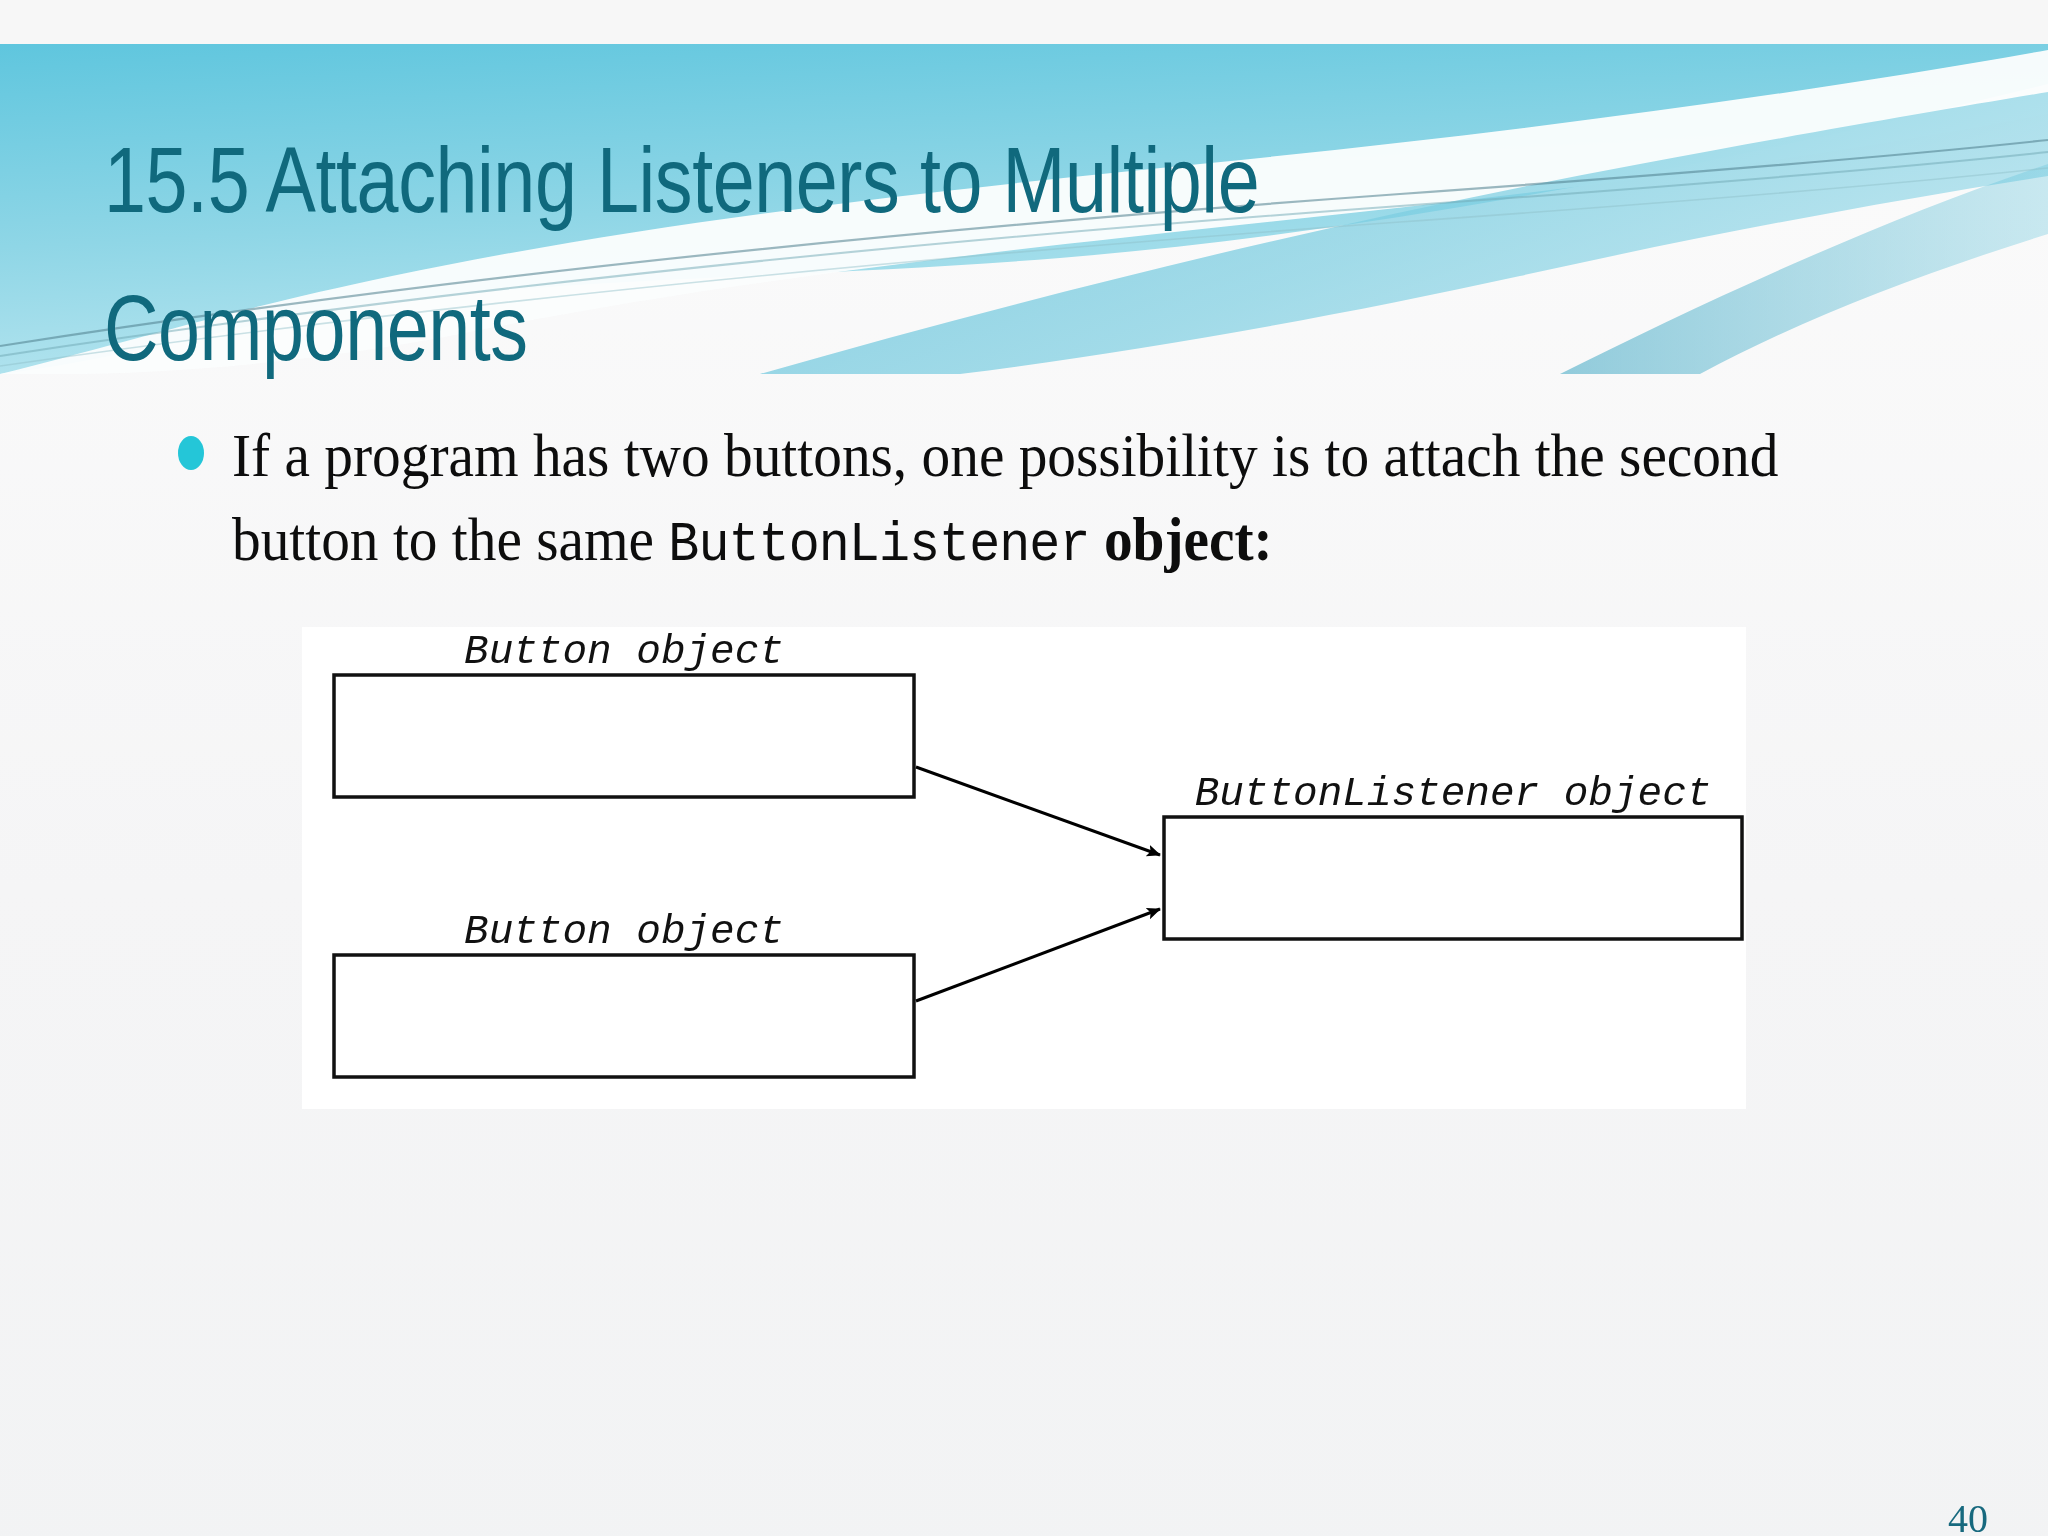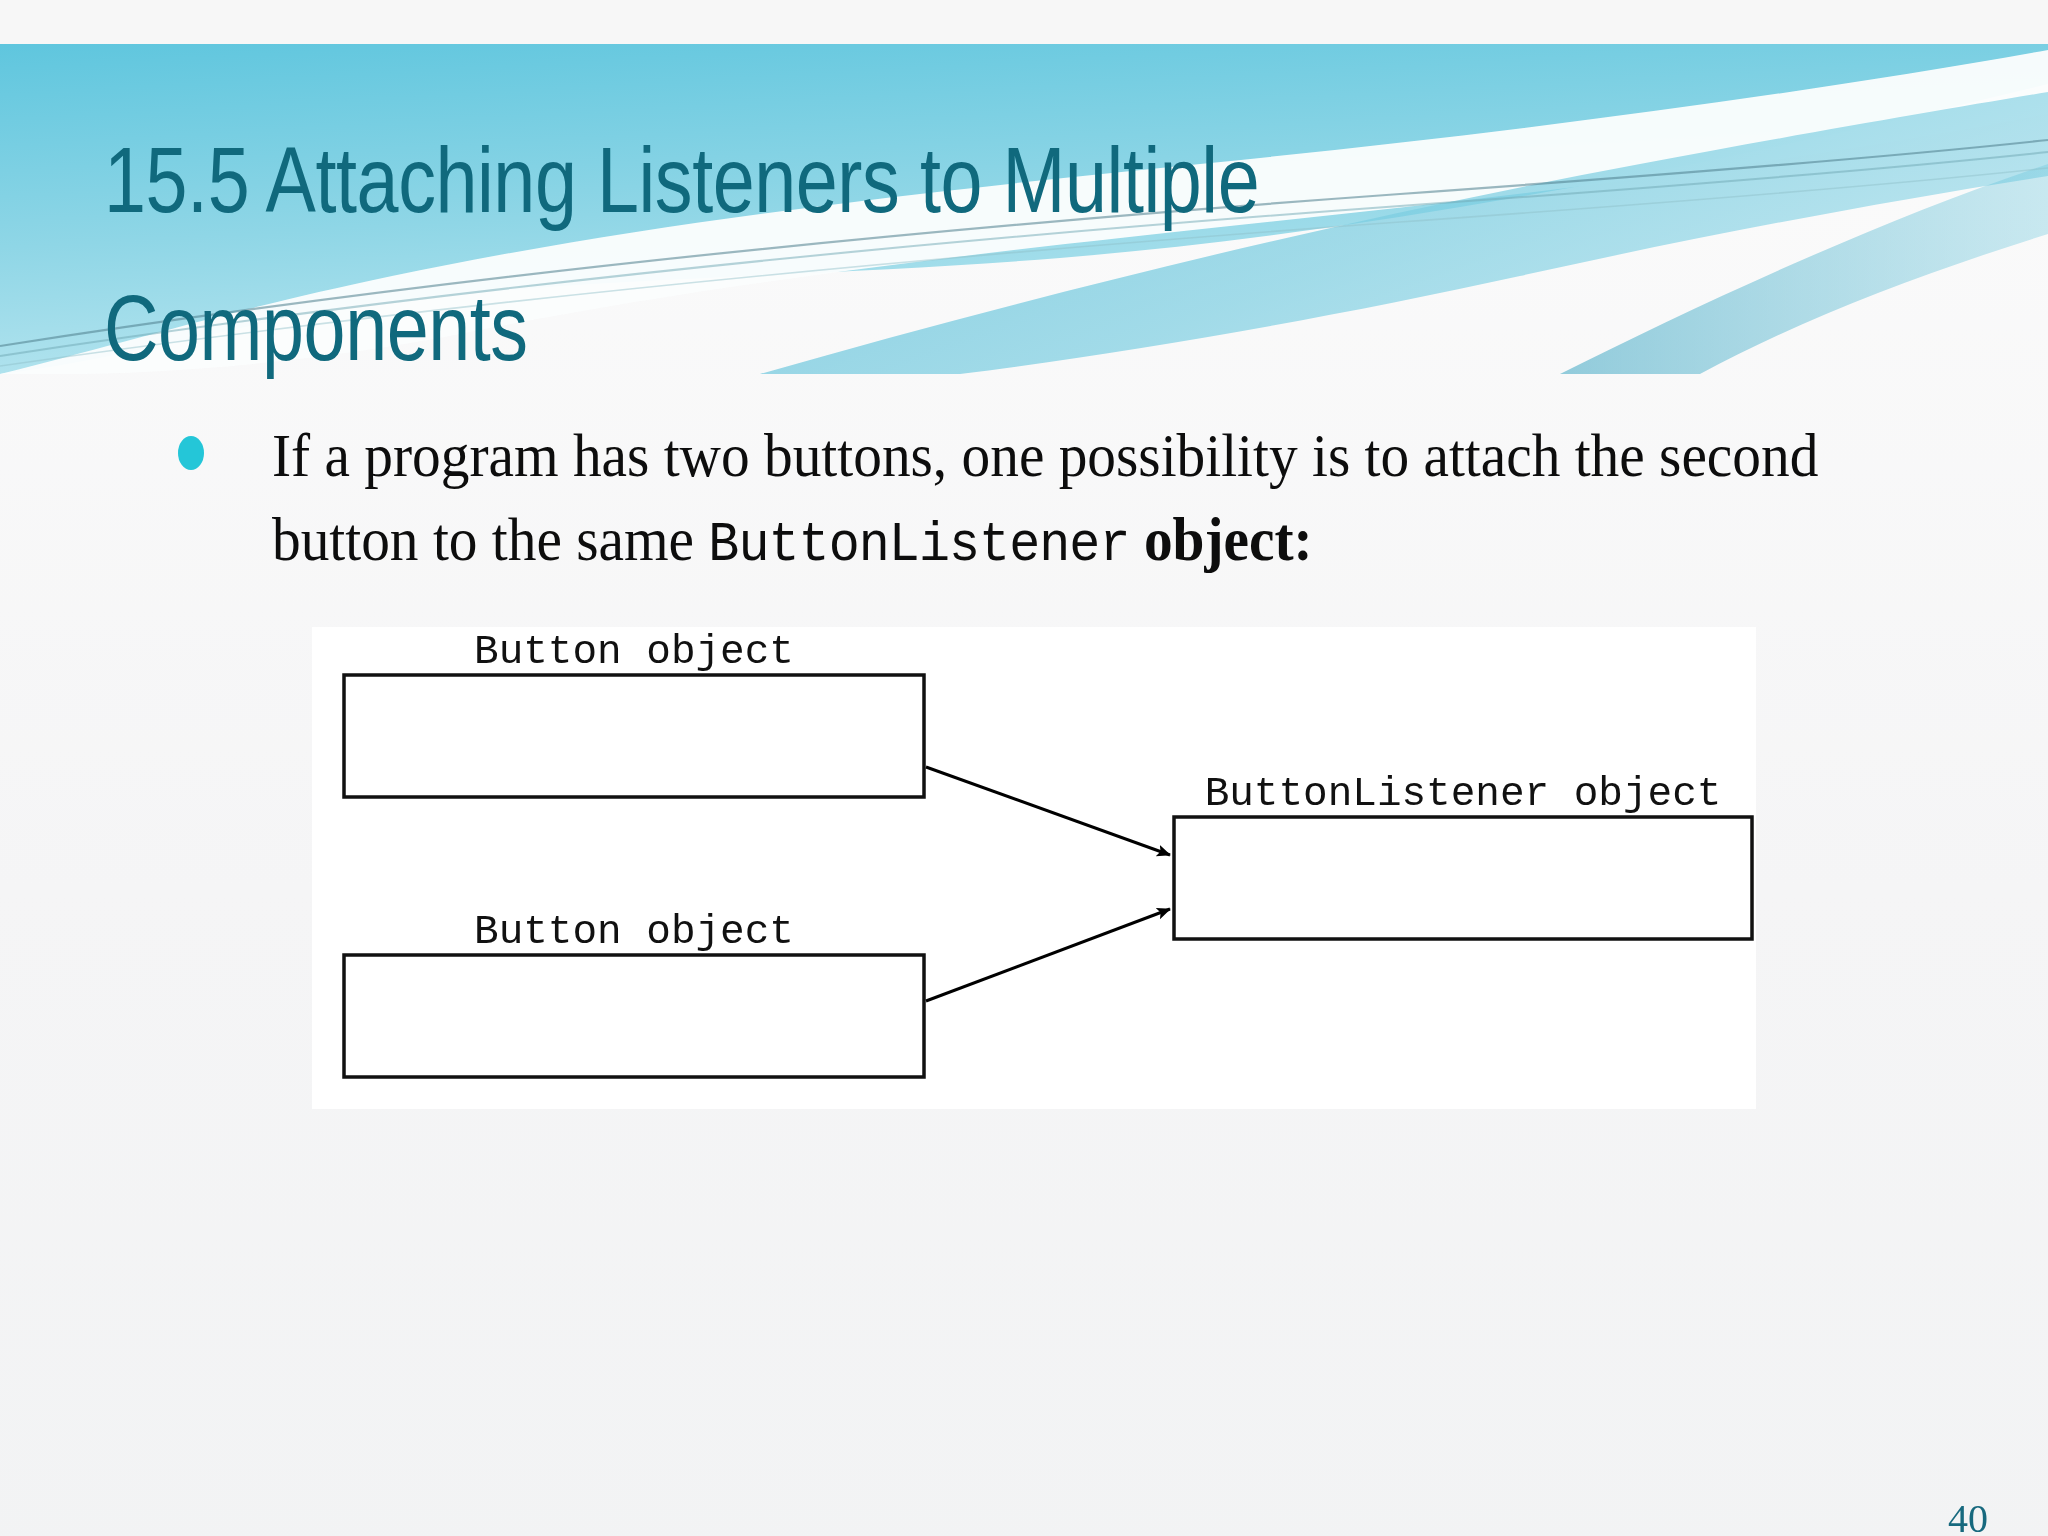--- a/index.html
+++ b/index.html
@@ -63,31 +63,32 @@
     font-family:"Liberation Serif",serif;
     transform:scaleX(0.94);
     transform-origin:left top;
   }
   .mono{
     font-family:"Liberation Mono",monospace;
     font-size:55px;
     letter-spacing:-1px;
   }
 
-  #bullet1{ left:178px; top:370px; width:1760px; z-index:2;gap:40px;}
+  #bullet1{ left:178px; top:370px; width:1760px; z-index:2;}
   #bullet2{ left:178px; top:1185px; width:1800px; z-index:6;}
 
   
   #diagram{
     position:absolute;
-    left:312px; top:583px;
+    left:302px; top:583px;
     width:1444px; height:482px;
     background:#ffffff;
     z-index:4;
     overflow:hidden;
+    font-style:italic;
   }
   #diagram svg{display:block;}
 
   
   #pagenum{
     position:absolute;
     right:60px; bottom:38px;
     color:#17697E;
     font-family:"Liberation Serif",serif;
     font-size:40px;

